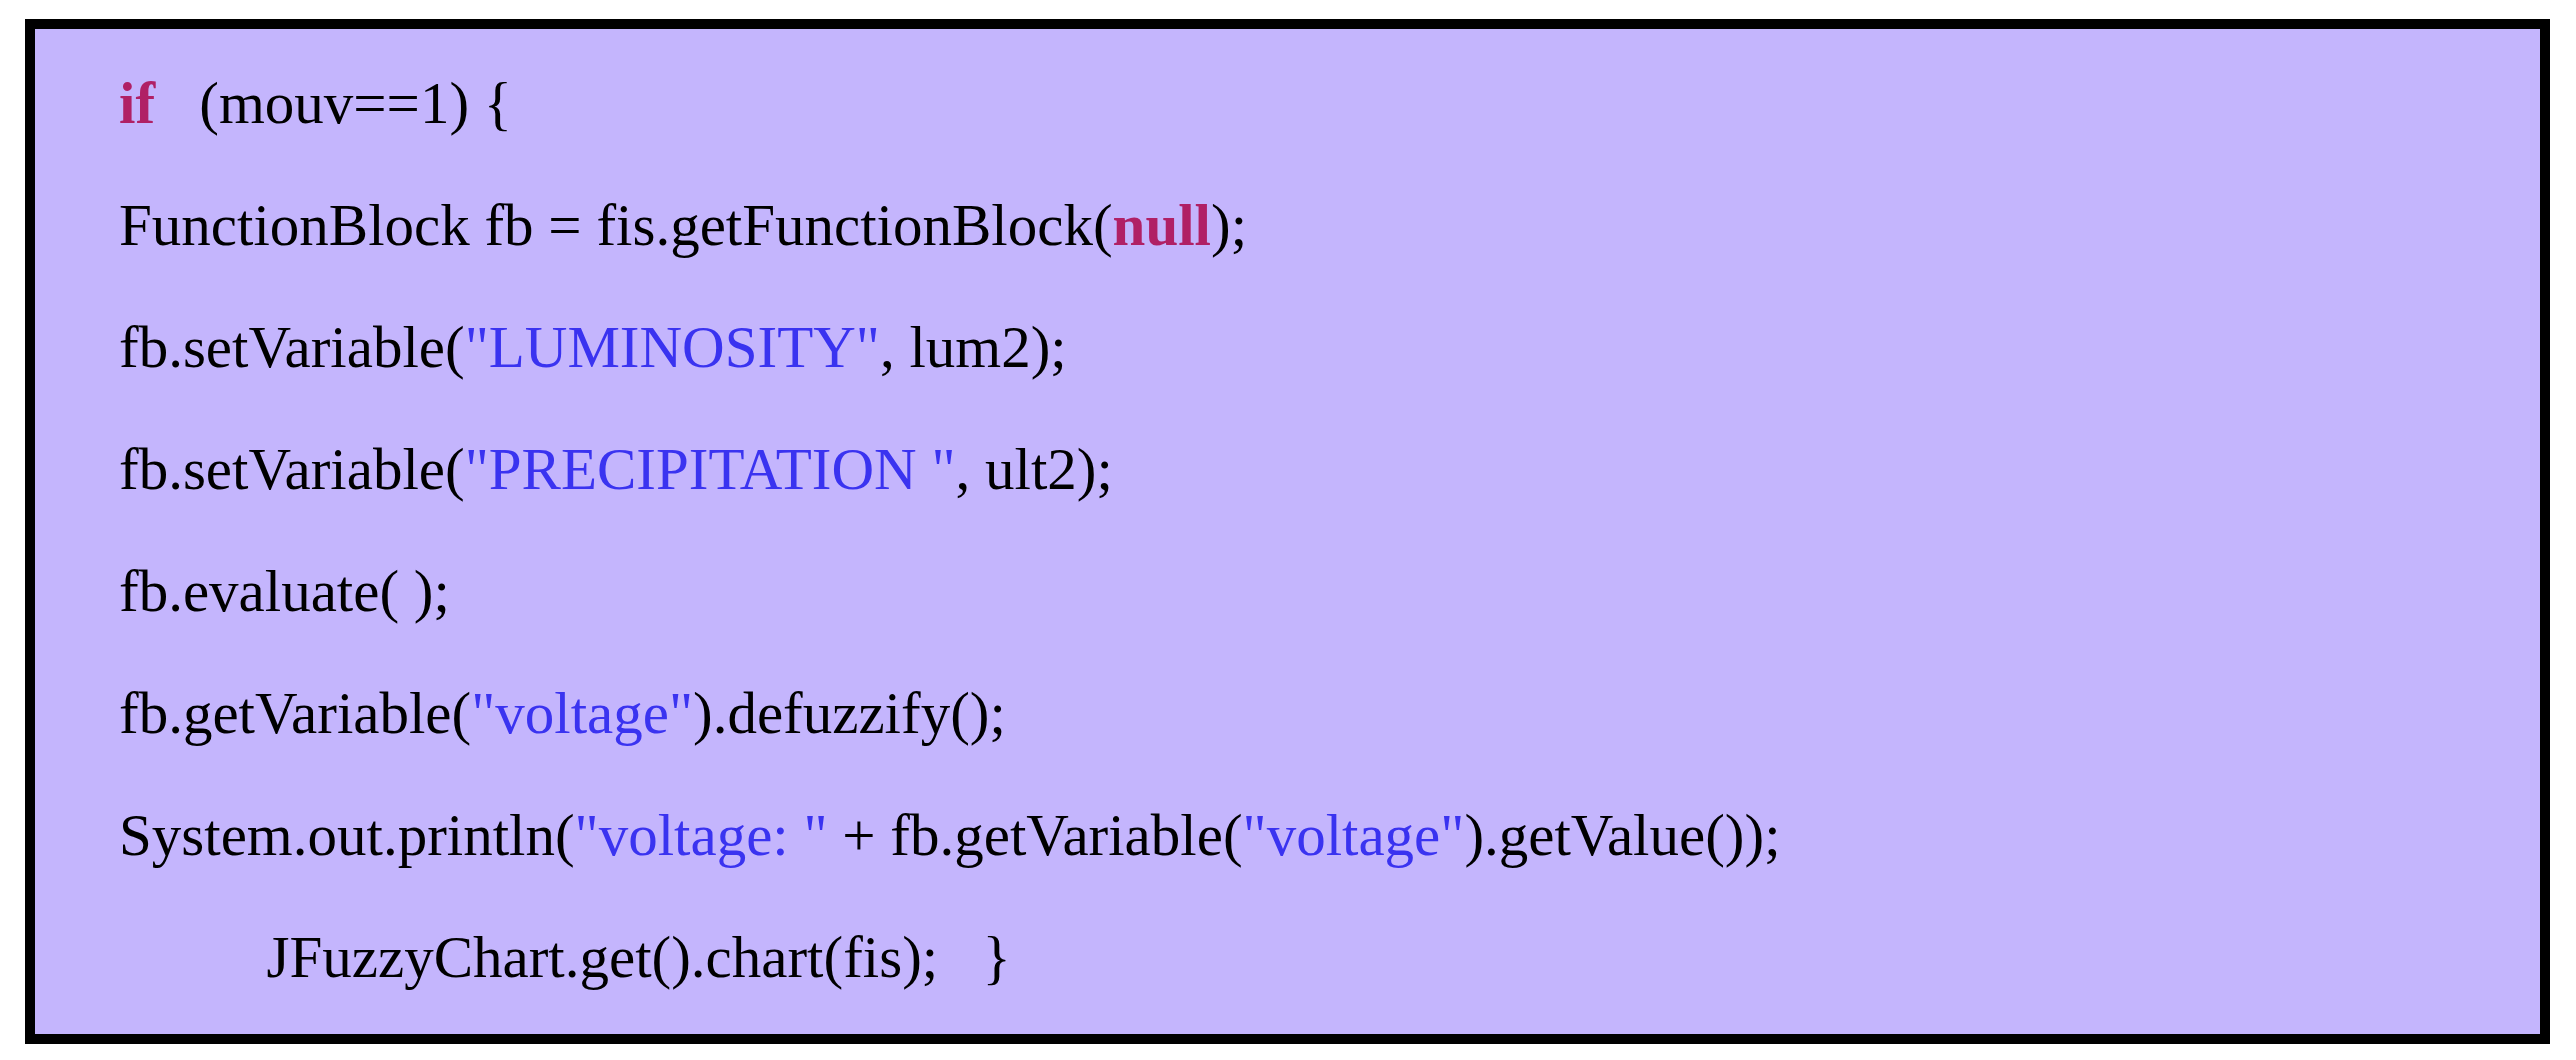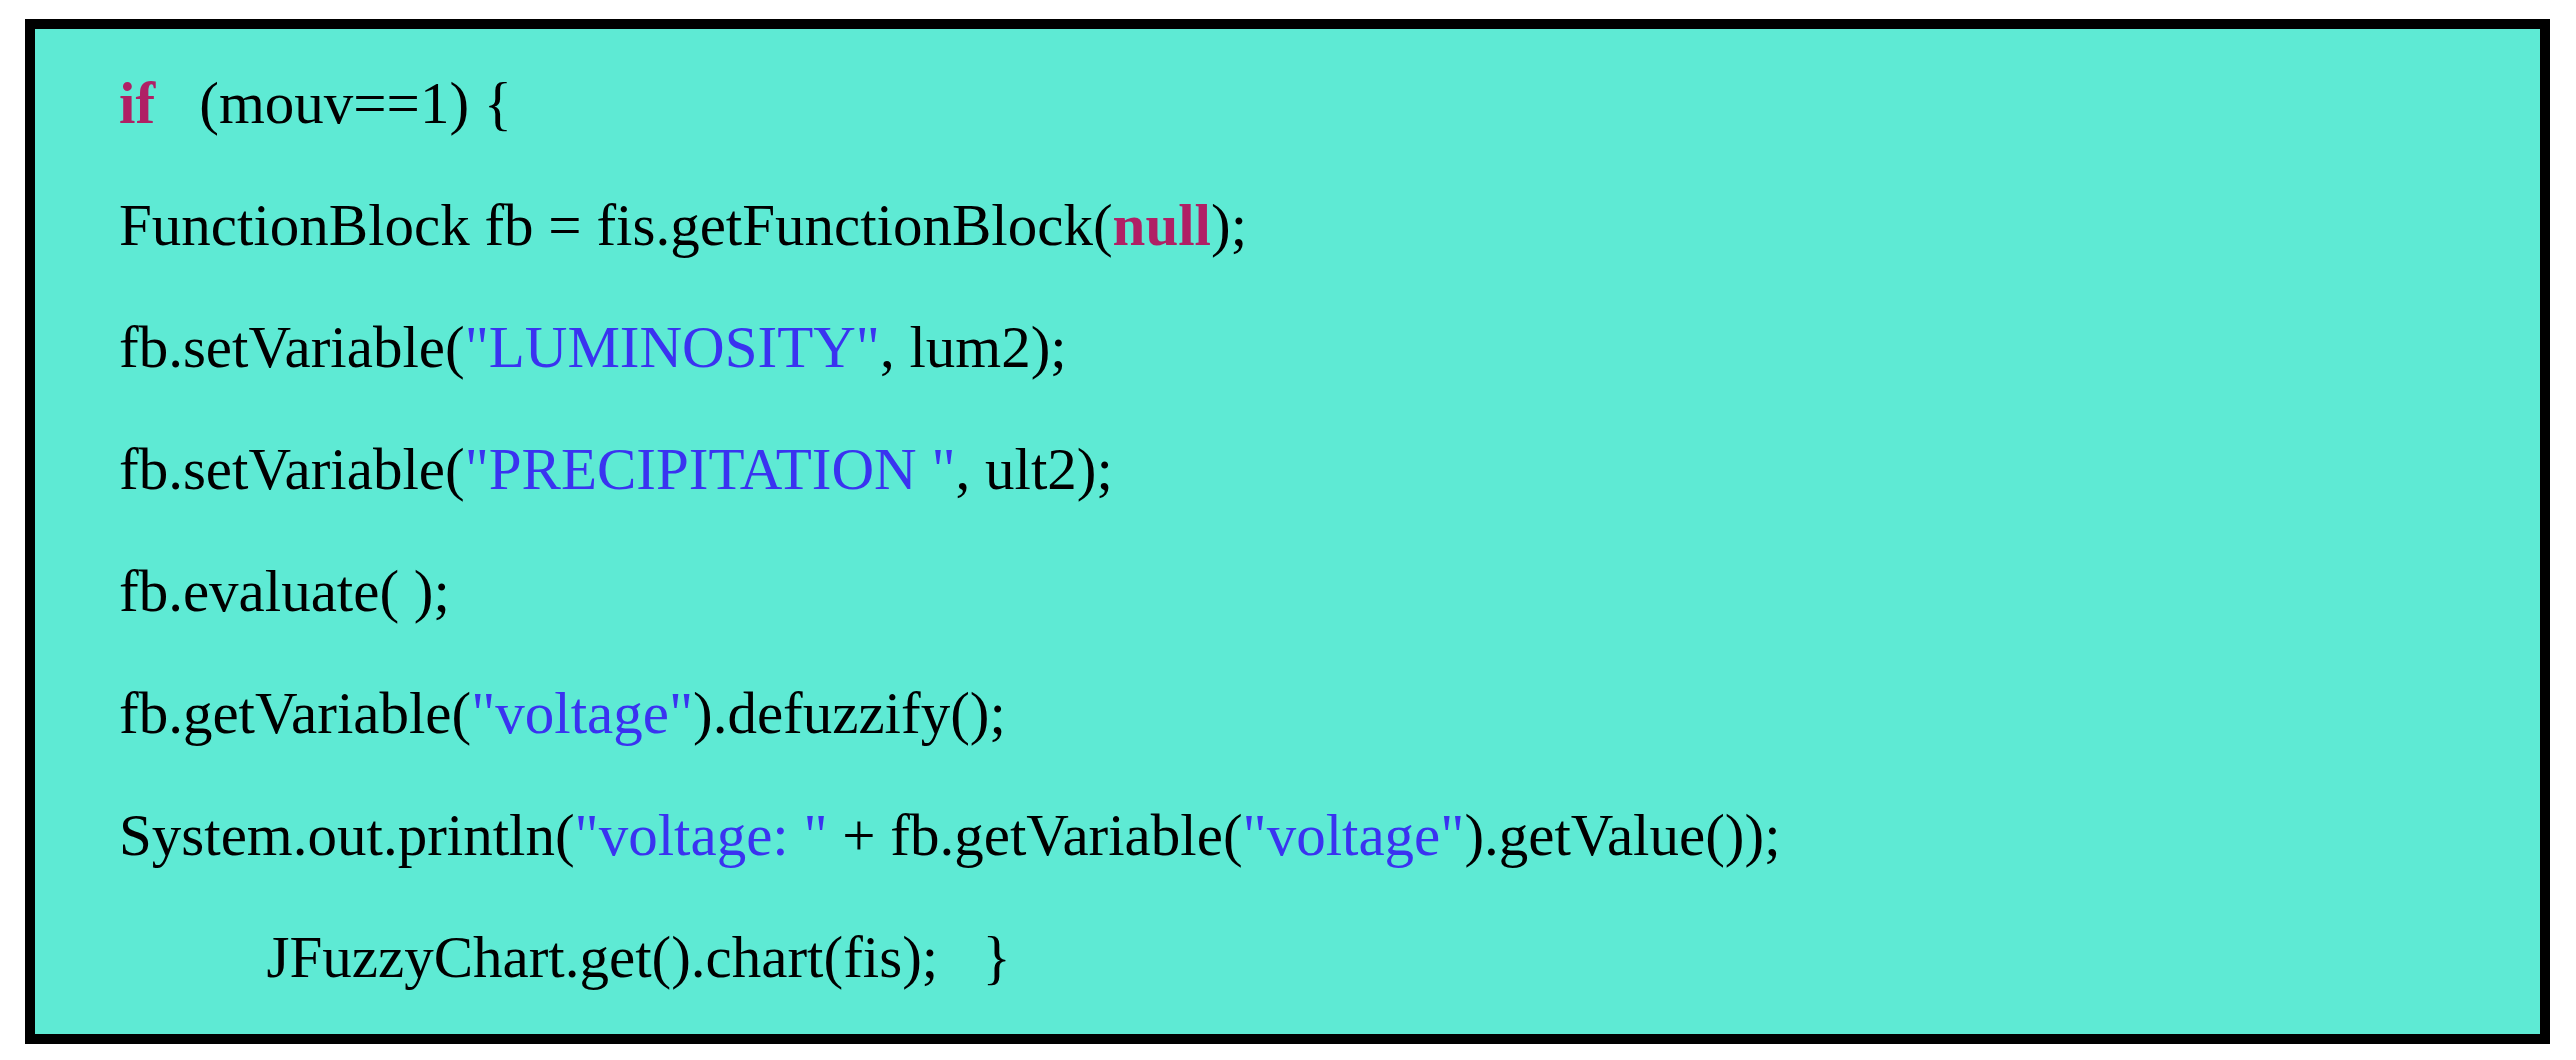--- a/index.html
+++ b/index.html
@@ -15,21 +15,21 @@
     overflow: hidden;
   }
   .code-figure {
     position: absolute;
     left: 25px;
     top: 19px;
     width: 2525px;
     height: 1025px;
     box-sizing: border-box;
     border: 10px solid #000000;
-    background: #5eead4;
+    background: #c4b5fd;
   }
   .code-listing {
     padding: 13.2px 25px 0 84px;
     font-size: 59px;
     line-height: 122px;
     color: #000000;
     white-space: pre;
   }
   .code-line {
     height: 122px;

